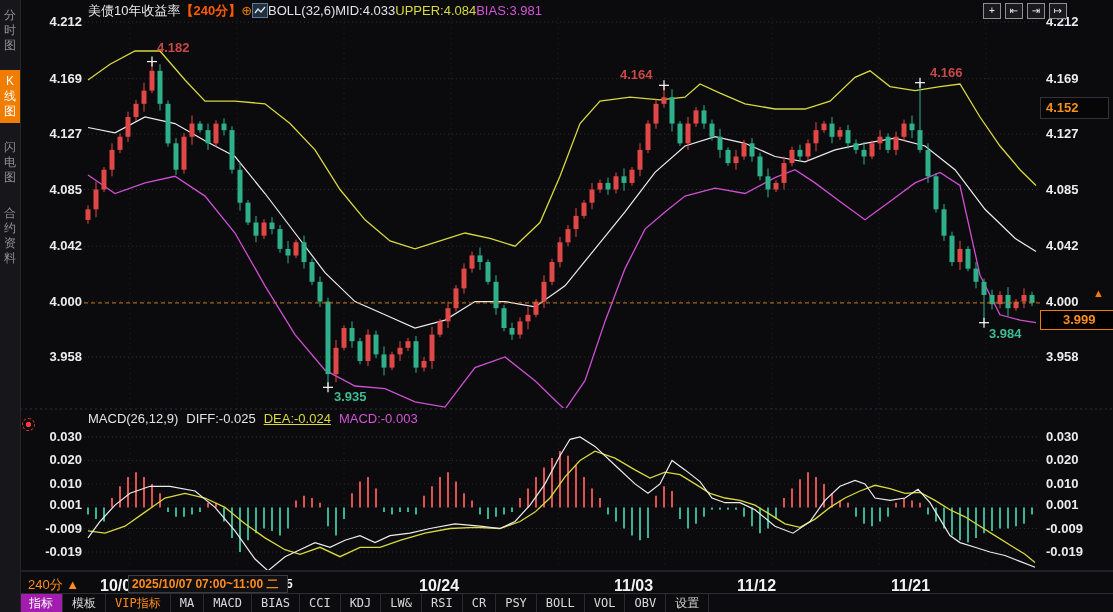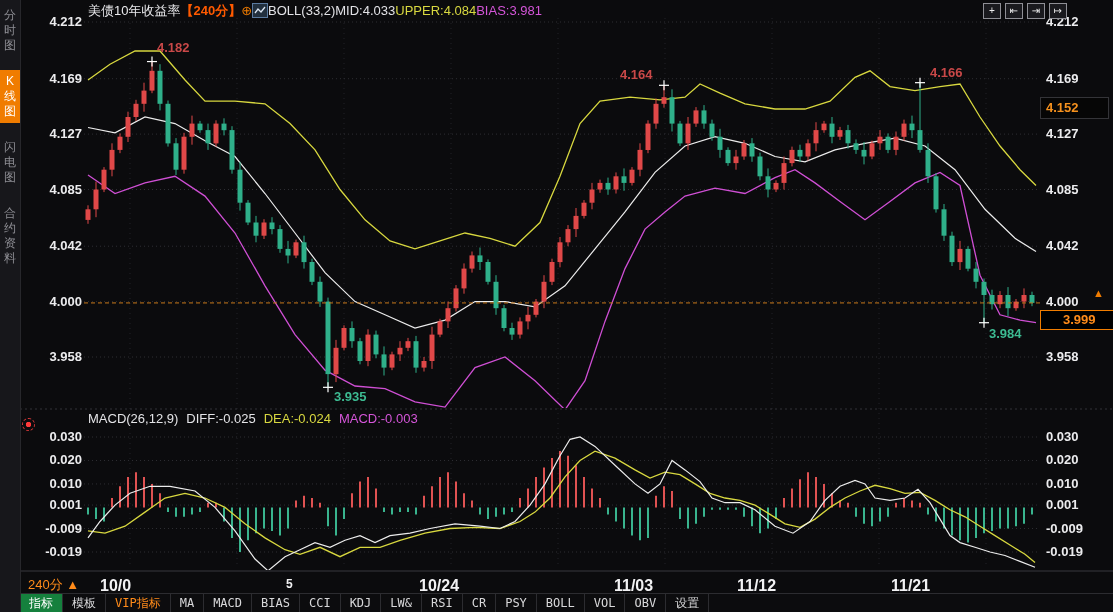--- a/index.html
+++ b/index.html
@@ -34,37 +34,37 @@
       border:1px solid #343438;color:#f5911e;font-weight:700;font-size:13px;line-height:20px;
       padding-left:5px;z-index:11;}
   .price-box{position:absolute;left:1040px;top:310px;width:54px;height:18px;background:#000;
       border:1px solid #f07c00;color:#ff8b1a;font-weight:700;font-size:13px;line-height:18px;
       padding-left:22px;z-index:11;}
   .price-arrow{position:absolute;left:1093px;top:287px;color:#f07c00;font-size:11px;z-index:11;}
   
   .macd-header{position:absolute;left:88px;top:411px;display:flex;gap:8px;font-size:13px;
       z-index:15;white-space:nowrap;}
   .m-params{color:#e4e4e7;}
-  .m-dea{color:#d8d840;}
+  .m-dea{color:#d8d840;text-decoration:underline;}
   .m-macd{color:#d455d8;}
   .burst{position:absolute;left:22px;top:418px;width:11px;height:11px;border-radius:50%;
       border:1px dashed #e23b3b;background:radial-gradient(circle,#ff3a3a 0 2.5px,transparent 3px);z-index:15;}
   
   .period-tag{position:absolute;left:28px;top:576px;color:#ff8b1a;font-weight:400;font-size:13px;z-index:15;}
   .xlab{position:absolute;top:577px;color:#f2f2f4;font-weight:700;font-size:16px;z-index:12;white-space:nowrap;}
   .tooltip{position:absolute;left:128px;top:575px;width:152px;height:16px;background:#101012;
       border:1px solid #3c3c40;color:#ff8b1a;font-weight:700;font-size:12px;line-height:16px;
       padding:0 3px;z-index:14;white-space:nowrap;}
   .tooltip-suffix{position:absolute;left:286px;top:577px;color:#f2f2f4;font-weight:700;font-size:12px;z-index:12;}
   
   .footer{position:absolute;left:20px;right:0;top:593px;height:19px;background:#0c0c0e;
       border-top:1px solid #2c2c30;display:flex;z-index:16;}
   .fitem{padding:0 9px;border-right:1px solid #2c2c30;line-height:18px;font-size:12px;color:#d8d8da;
       font-family:"DejaVu Sans Mono","Liberation Sans",sans-serif;cursor:pointer;white-space:nowrap;}
-  .fitem.active{background:#15803d;color:#fff;}
+  .fitem.active{background:#a21caf;color:#fff;}
   .fitem.vip{color:#ff8b1a;}
   .watermark{position:absolute;left:953px;top:551px;font-size:36px;font-weight:700;color:#c9ccd4;
       opacity:.92;letter-spacing:1px;z-index:30;pointer-events:none;}
   svg.chart{position:absolute;left:0;top:0;z-index:5;}
   .grid{stroke:#2e2e33;stroke-width:1;stroke-dasharray:1,3;}
   .vgrid{stroke:#232329;stroke-width:1;stroke-dasharray:1,4;}
 </style>
 </head>
 <body>
 
@@ -515,21 +515,21 @@
       </div>
     </div>
 
   <div class="header">
     <span class="h-title">美债10年收益率</span>
     <span class="h-period">【240分】</span>
     <span class="h-plus">⊕</span>
     <span class="mini-chart"><svg width="14" height="13">
           <polyline points="2,9 5,5 8,8 12,3" fill="none" stroke="#dce6f2" stroke-width="1.3"></polyline>
         </svg></span>
-    <span class="h-boll">BOLL(33,2)</span>
+    <span class="h-boll">BOLL(32,6)</span>
     <span class="h-mid">MID:4.033</span>
     <span class="h-upper">UPPER:4.084</span>
     <span class="h-lower">BIAS:3.981</span>
   </div>
 
   <div class="top-icons" id="top-icons">
       <div class="ticon">+</div>
       <div class="ticon">⇤</div>
       <div class="ticon">⇥</div>
       <div class="ticon">↦</div>
@@ -580,20 +580,21 @@
   <div class="burst"></div>
 
   <div class="period-tag">240分 ▲</div>
   <div id="x-labels">
       <div class="xlab" style="left: 100px;">10/0</div>
       <div class="xlab" style="left: 419px;">10/24</div>
       <div class="xlab" style="left: 614px;">11/03</div>
       <div class="xlab" style="left: 737px;">11/12</div>
       <div class="xlab" style="left: 891px;">11/21</div>
     </div>
+  <div class="tooltip">2025/10/07 07:00~11:00 二</div>
   <div class="tooltip-suffix">5</div>
 
 
   <div class="footer" id="footer">
       <div class="fitem active">指标</div>
       <div class="fitem">模板</div>
       <div class="fitem vip">VIP指标</div>
       <div class="fitem">MA</div>
       <div class="fitem">MACD</div>
       <div class="fitem">BIAS</div>

